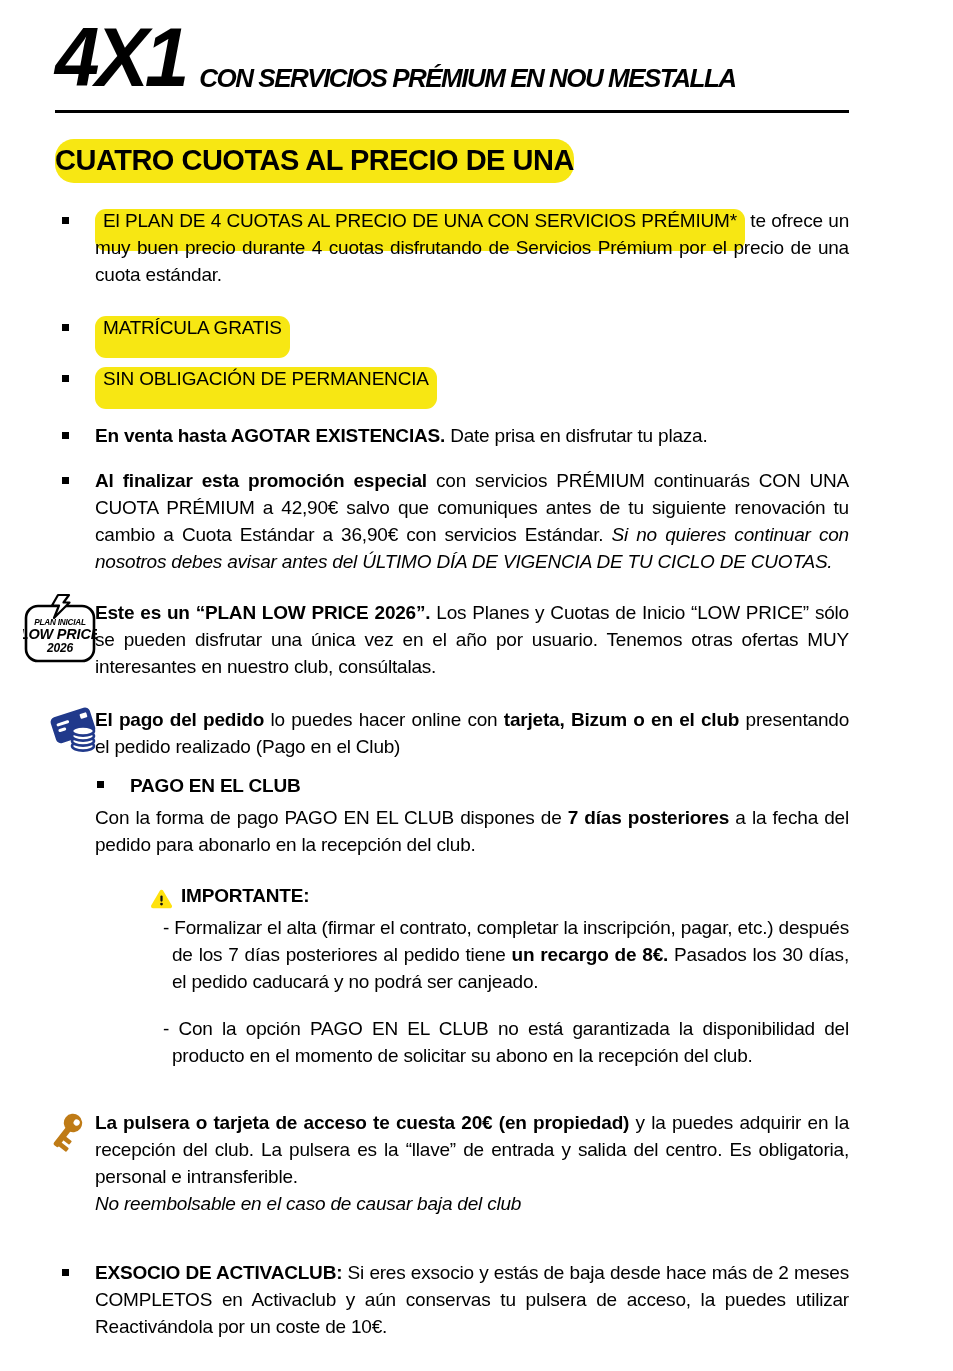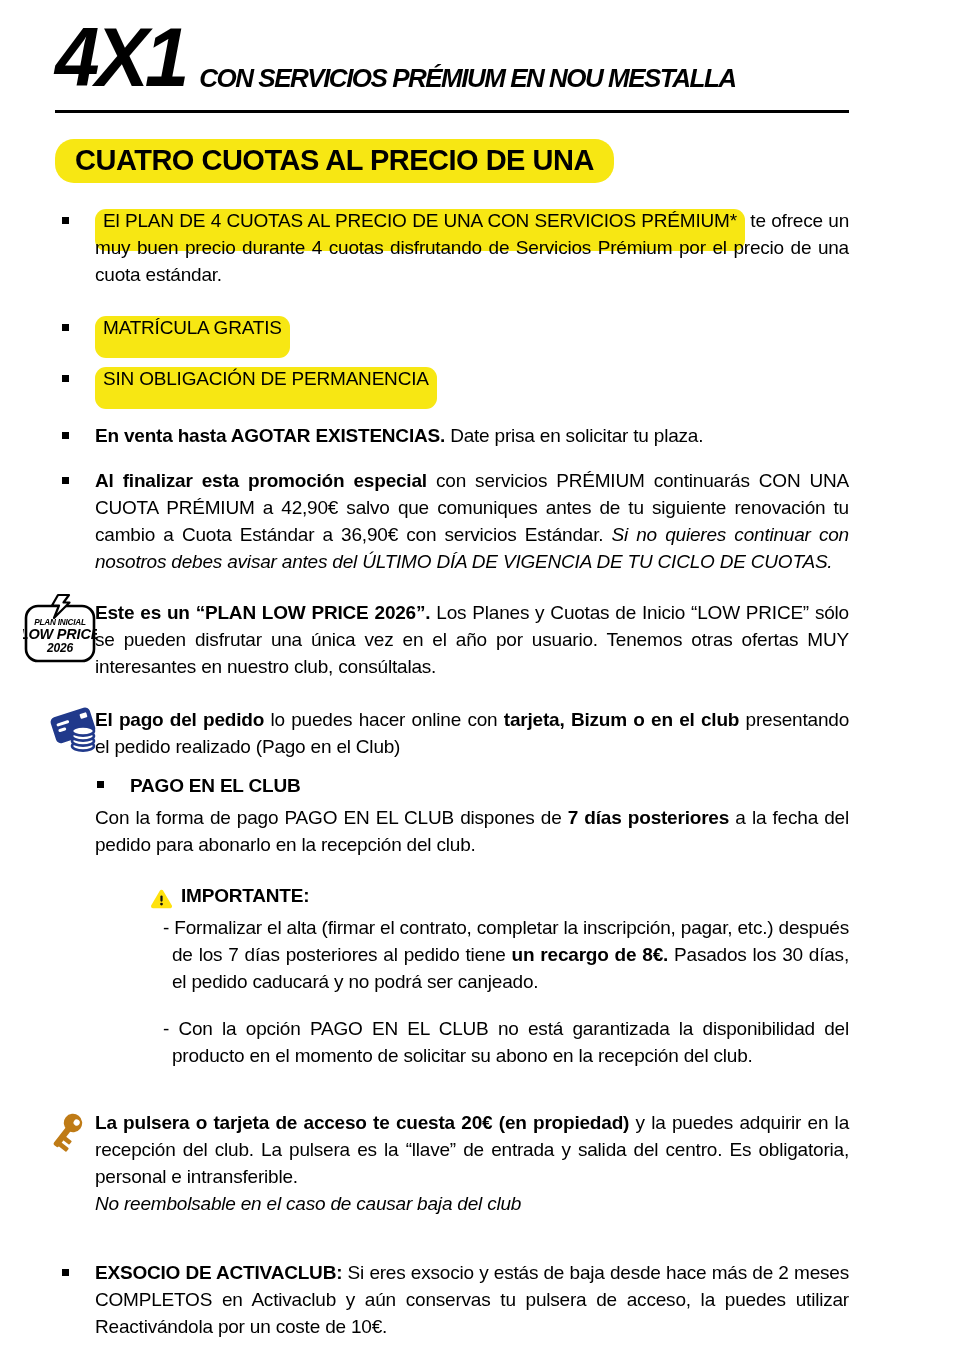--- a/index.html
+++ b/index.html
@@ -10,21 +10,21 @@
   }
   .page{box-sizing:border-box;width:889px;height:1371px;padding:20px 40px 0 55px;}
   
   .titlebar{display:flex;align-items:baseline;gap:14px;font-style:italic;font-weight:bold;white-space:nowrap;}
   .title-main{font-size:80px;line-height:80px;letter-spacing:-4px;transform:scaleY(1.05);transform-origin:left bottom;}
   .title-sub{font-size:26px;letter-spacing:-1.5px;}
   .rule{border:0;border-top:3px solid #000;margin:10px 0 0 0;}
   
   .pill{
     display:inline-block;margin-top:26px;background:var(--hl);
-    border-radius:19px;padding:5px 20px 6px;
+    border-radius:19px;padding:5px 0 6px;
     font-size:29px;font-weight:bold;letter-spacing:-0.5px;
   }
   
   .content{font-size:19px;line-height:27px;letter-spacing:-0.2px;}
   .row{position:relative;padding-left:40px;}
   .just{text-align:justify;}
   b,.b{font-weight:bold;}
   .i{font-style:italic;}
   .hl{
     background:var(--hl);font-weight:normal;border-radius:11px;padding:1px 8px 20px;
@@ -75,21 +75,21 @@
       <span class="hl">MATRÍCULA GRATIS</span>
     </div>
 
     <div class="row" style="margin-top:24px;">
       <span class="sq"></span>
       <span class="hl">SIN OBLIGACIÓN DE PERMANENCIA</span>
     </div>
 
     <div class="row" style="margin-top:30px;">
       <span class="sq"></span>
-      <b>En venta hasta AGOTAR EXISTENCIAS.</b><span> Date prisa en solicitar tu plaza.</span>
+      <b>En venta hasta AGOTAR EXISTENCIAS.</b><span> Date prisa en disfrutar tu plaza.</span>
     </div>
 
     <div class="row just" style="margin-top:18px;">
       <span class="sq"></span>
       <b>Al finalizar esta promoción especial</b><span> con servicios PRÉMIUM continuarás CON UNA CUOTA PRÉMIUM a 42,90€ salvo que comuniques antes de tu siguiente renovación tu cambio a Cuota Estándar a 36,90€ con servicios Estándar. </span><span class="i">Si no quieres continuar con nosotros debes avisar antes del ÚLTIMO DÍA DE VIGENCIA DE TU CICLO DE CUOTAS.</span>
     </div>
 
     <div class="row just" style="margin-top:24px;">
       <span class="mk mk-badge">
         <svg width="74" height="74" viewBox="0 0 74 74">

